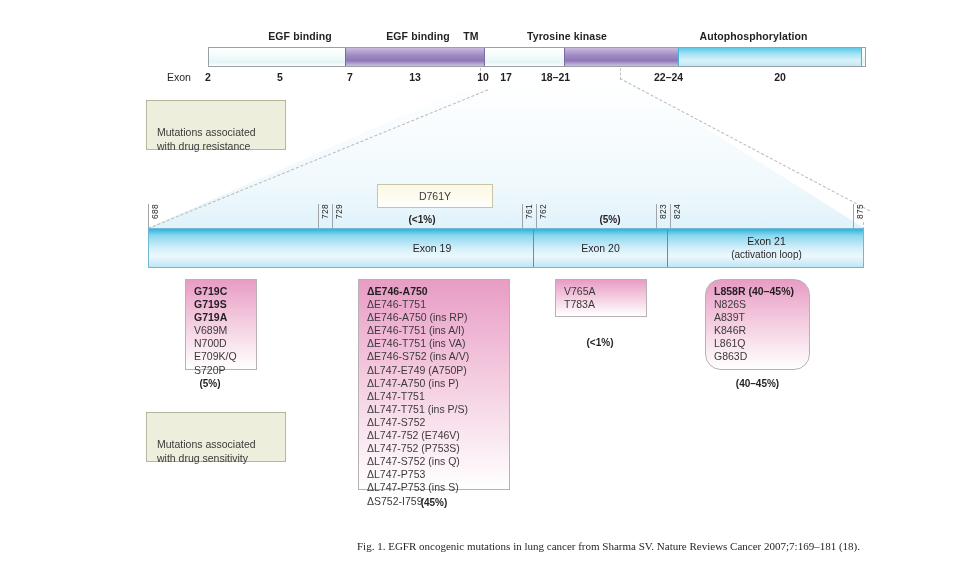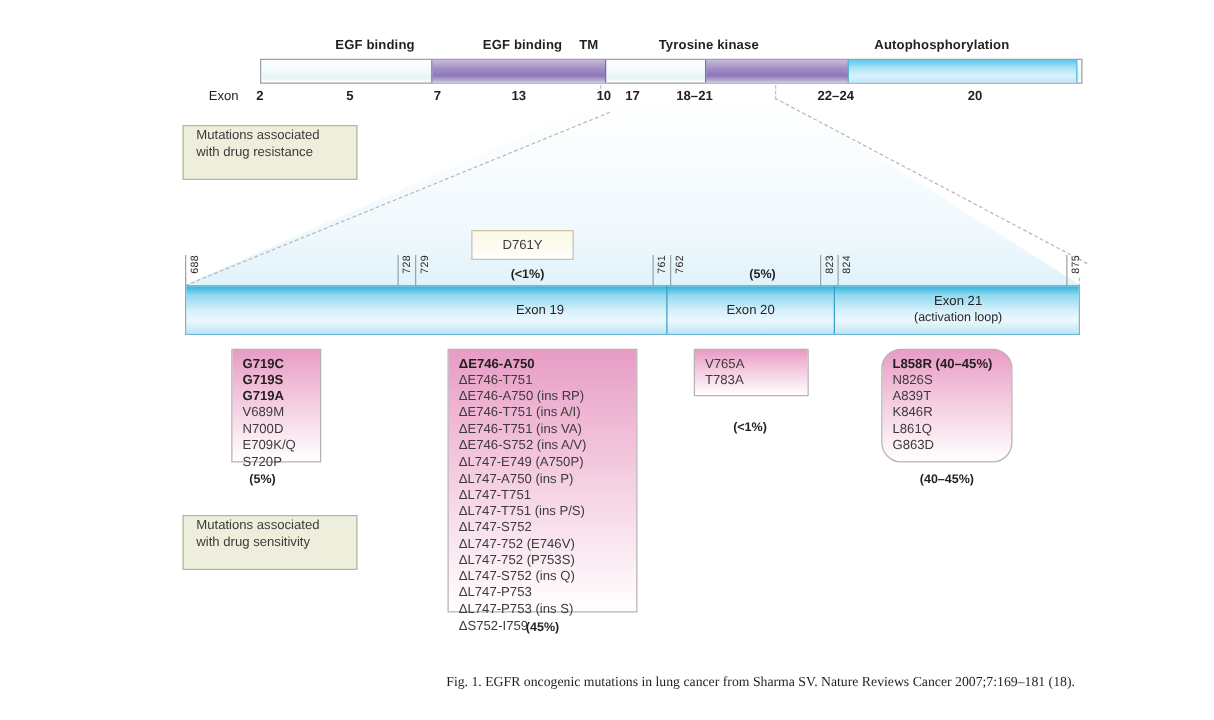--- a/index.html
+++ b/index.html
@@ -98,21 +98,21 @@
     border:1px solid #c9c4a4;
   }
   .mutbox .hdr{font-weight:bold;color:#231f20;}
   .mutbox .row{white-space:nowrap;}
 
   
   .legendbox{
     position:absolute;box-sizing:border-box;
     background:#eeeedc;border:1px solid #b6b69c;
     font-size:10.5px;line-height:14px;color:#3c3a3b;
-    padding:0 10px;
+    padding:24px 10px;
   }
 
   
   #d761y-box{
     position:absolute;box-sizing:border-box;
     background:linear-gradient(to bottom,#fbf8e4 0%,#fdfcf0 60%,#ffffff 100%);
     border:1px solid #c9c4a4;
     font-size:10.5px;color:#3c3a3b;
     display:flex;align-items:center;justify-content:center;
   }
@@ -210,21 +210,21 @@
       <div class="legendbox" style="left: 146px; top: 100px; width: 140px; height: 44px;">
         <div>Mutations associated</div>
         <div>with drug resistance</div>
       </div>
       <div class="legendbox" style="left: 146px; top: 412px; width: 140px; height: 44px;">
         <div>Mutations associated</div>
         <div>with drug sensitivity</div>
       </div>
     </div>
 
-  <div id="d761y-box" style="left: 377px; top: 184px; width: 82px; height: 24px;">
+  <div id="d761y-box" style="left: 377px; top: 184px; width: 116px; height: 24px;">
     <span>D761Y</span>
   </div>
 
 
   <div id="mutation-boxes">
       <div class="mutbox pink" style="left: 185px; top: 279px; width: 72px; height: 91px;">
         <div class="hdr row">G719C</div>
         <div class="hdr row">G719S</div>
         <div class="hdr row">G719A</div>
         <div class="row">V689M</div>

